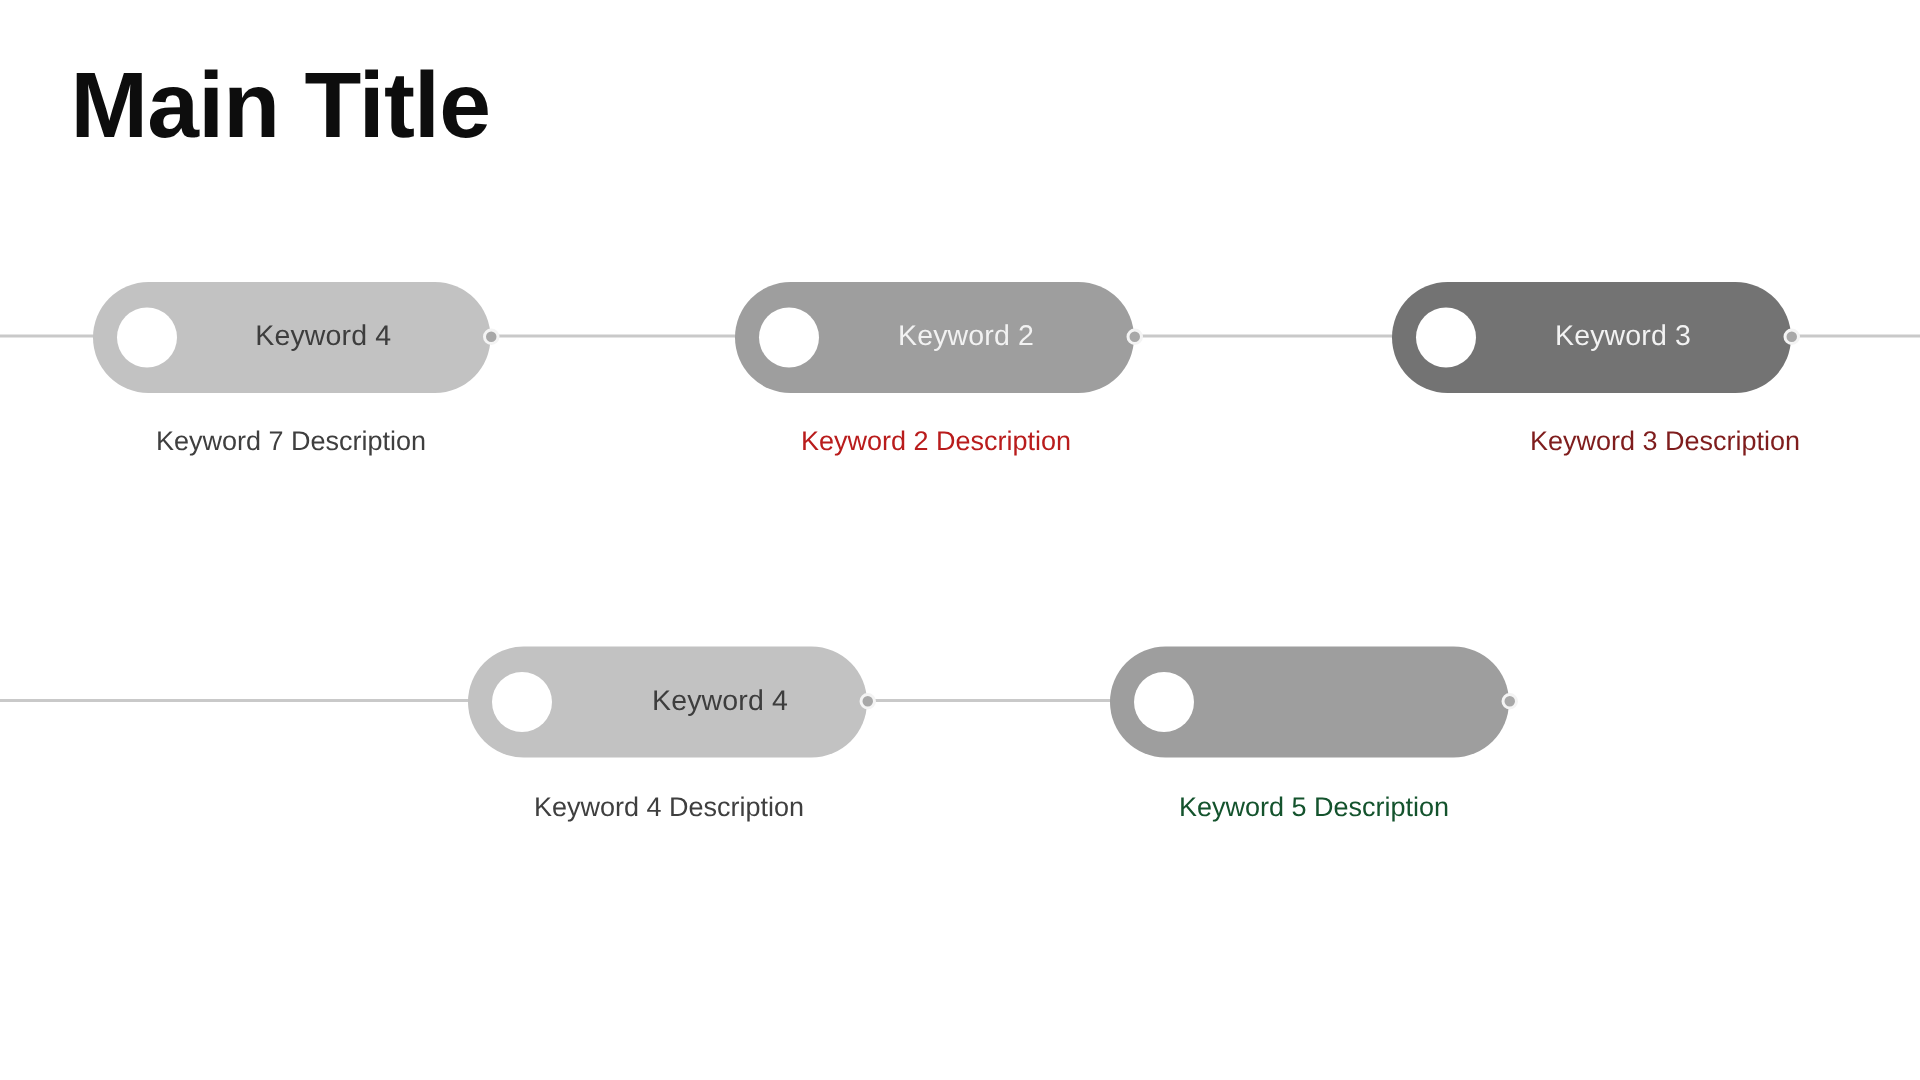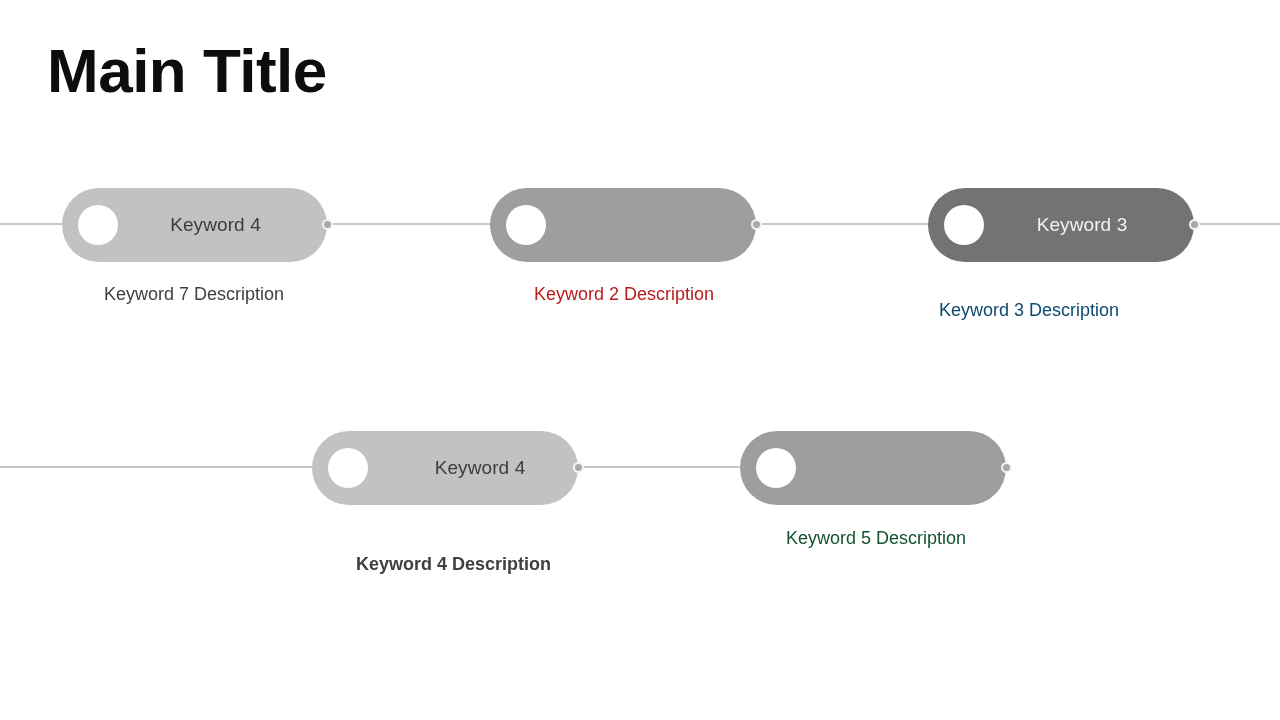--- a/index.html
+++ b/index.html
@@ -121,40 +121,41 @@
         <div class="pill" style="width: 265px; background: rgb(194, 194, 194);">
           <div class="pill-circle" style="background: rgb(255, 255, 255);"></div>
           <div class="pill-label dark">Keyword 4</div>
         </div>
         <div class="node-dot" style="left: 260px; top: 31px; background: rgb(168, 168, 168); border-color: rgb(244, 244, 244);"></div>
       </div>
       <div class="node-desc" style="color: rgb(63, 63, 63); left: 104px; top: 284px;">Keyword 7 Description</div>
       <div class="node" style="left: 490px; top: 188px; width: 266px; height: 74px;">
         <div class="pill" style="width: 266px; background: rgb(158, 158, 158);">
           <div class="pill-circle" style="background: rgb(255, 255, 255);"></div>
+          <div class="pill-label light">Keyword 2</div>
         </div>
         <div class="node-dot" style="left: 261px; top: 31px; background: rgb(168, 168, 168); border-color: rgb(244, 244, 244);"></div>
       </div>
       <div class="node-desc" style="color: #b91c1c; left: 534px; top: 284px; text-align: center;">Keyword 2 Description</div>
       <div class="node" style="left: 928px; top: 188px; width: 266px; height: 74px;">
         <div class="pill" style="width: 266px; background: rgb(115, 115, 115); justify-content: space-between;">
           <div class="pill-circle" style="background: rgb(255, 255, 255);"></div>
           <div class="pill-label light">Keyword 3</div>
         </div>
         <div class="node-dot" style="left: 261px; top: 31px; background: rgb(168, 168, 168); border-color: rgb(244, 244, 244);"></div>
       </div>
-      <div class="node-desc" style="color: #0c4a6e; left: 939px; top: 284px; margin-top: 16px;">Keyword 3 Description</div>
+      <div class="node-desc" style="color: #7f1d1d; left: 1020px; top: 284px;">Keyword 3 Description</div>
       <div class="node" style="left: 312px; top: 431px; width: 266px; height: 74px;">
         <div class="pill" style="width: 266px; background: rgb(194, 194, 194); gap: 28px;">
           <div class="pill-circle" style="background: rgb(255, 255, 255);"></div>
           <div class="pill-label dark">Keyword 4</div>
         </div>
         <div class="node-dot" style="left: 261px; top: 31px; background: rgb(168, 168, 168); border-color: rgb(244, 244, 244);"></div>
       </div>
-      <div class="node-desc" style="color: rgb(63, 63, 63); left: 356px; top: 554px; font-weight: bold;">Keyword 4 Description</div>
+      <div class="node-desc" style="color: rgb(63, 63, 63); left: 356px; top: 528px;">Keyword 4 Description</div>
       <div class="node" style="left: 740px; top: 431px; width: 266px; height: 74px;">
         <div class="pill" style="width: 266px; background: rgb(158, 158, 158);">
           <div class="pill-circle" style="background: rgb(255, 255, 255);"></div>
         </div>
         <div class="node-dot" style="left: 261px; top: 31px; background: rgb(168, 168, 168); border-color: rgb(244, 244, 244);"></div>
       </div>
       <div class="node-desc" style="color: #14532d; left: 786px; top: 528px;">Keyword 5 Description</div>
     </div>
 
 </div>

